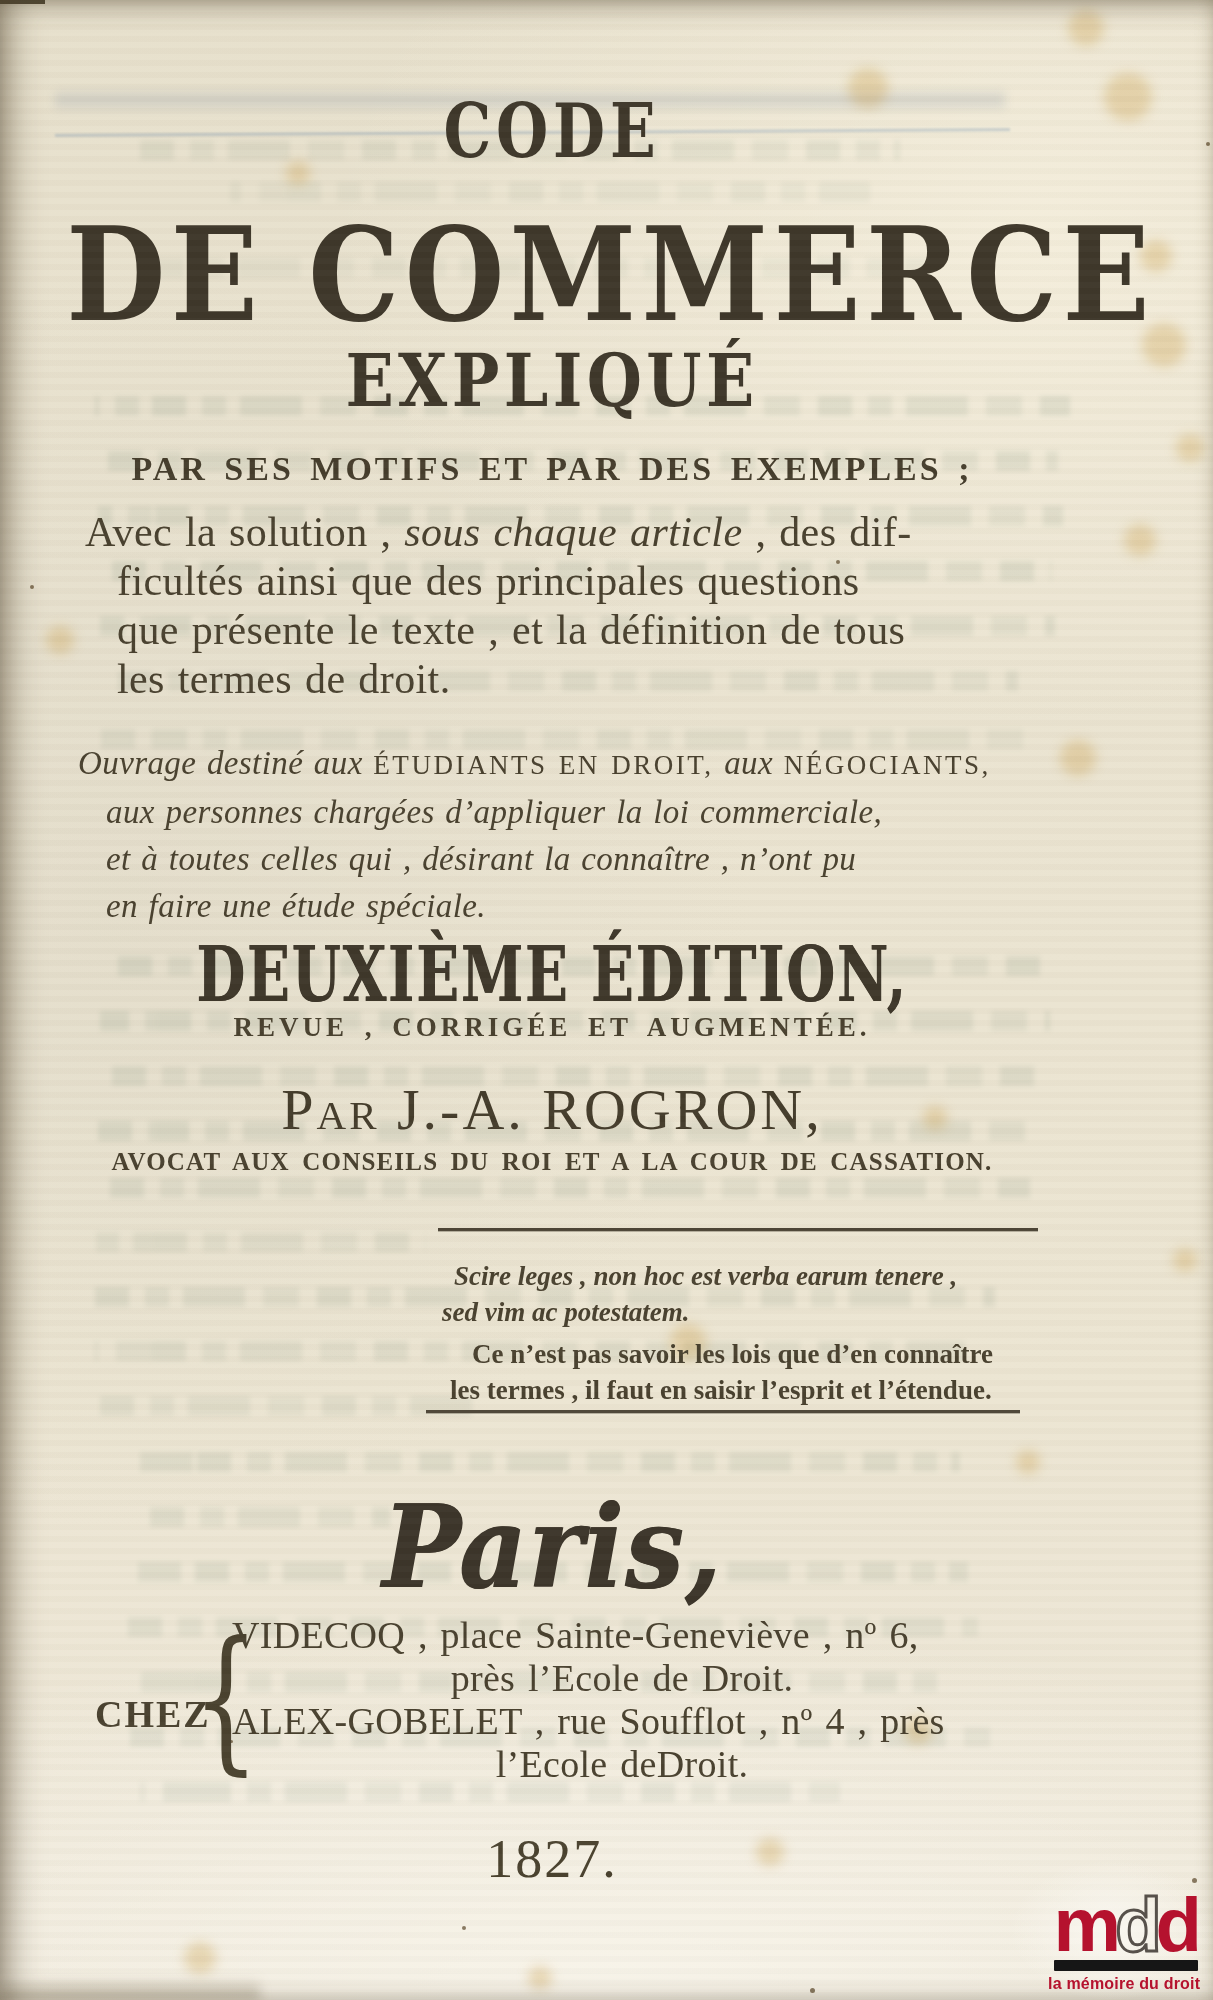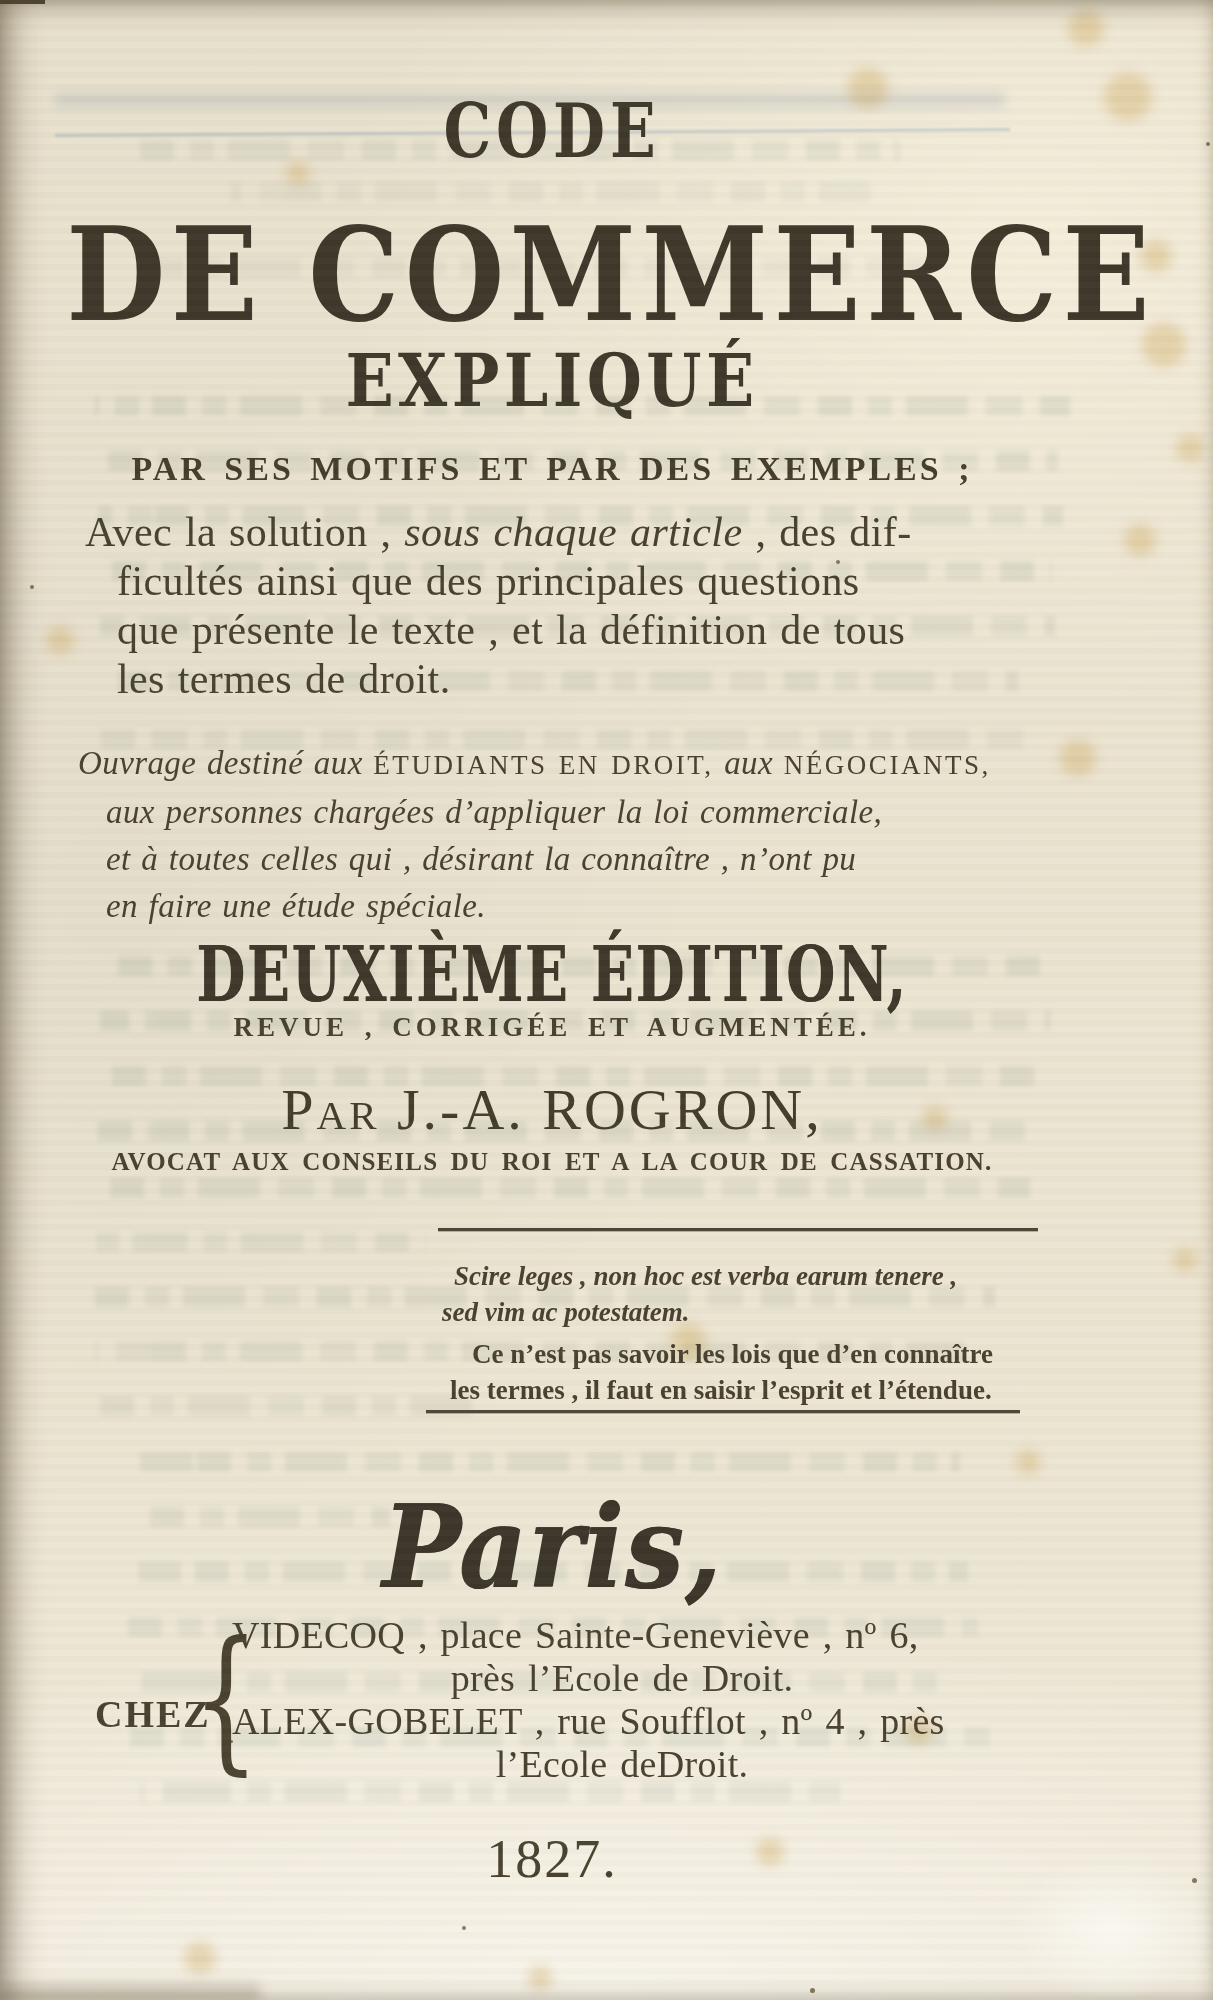--- a/index.html
+++ b/index.html
@@ -205,14 +205,19 @@
       <div>VIDECOQ , place Sainte-Geneviève , nº 6,</div>
       <div class="cent">près l’Ecole de Droit.</div>
       <div>ALEX-GOBELET , rue Soufflot , nº 4 , près</div>
       <div class="cent">l’Ecole deDroit.</div>
     </div>
 
     <div class="t-dash"></div>
     <div class="tb center t-year">1827.</div>
   </div>
 
+  <div class="logo">
+    <div class="mdd"><span>m</span><span class="outline">d</span><span>d</span></div>
+    <div class="bar"></div>
+    <div class="tagline">la mémoire du droit</div>
+  </div>
 
 </div>
 
 </body></html>

